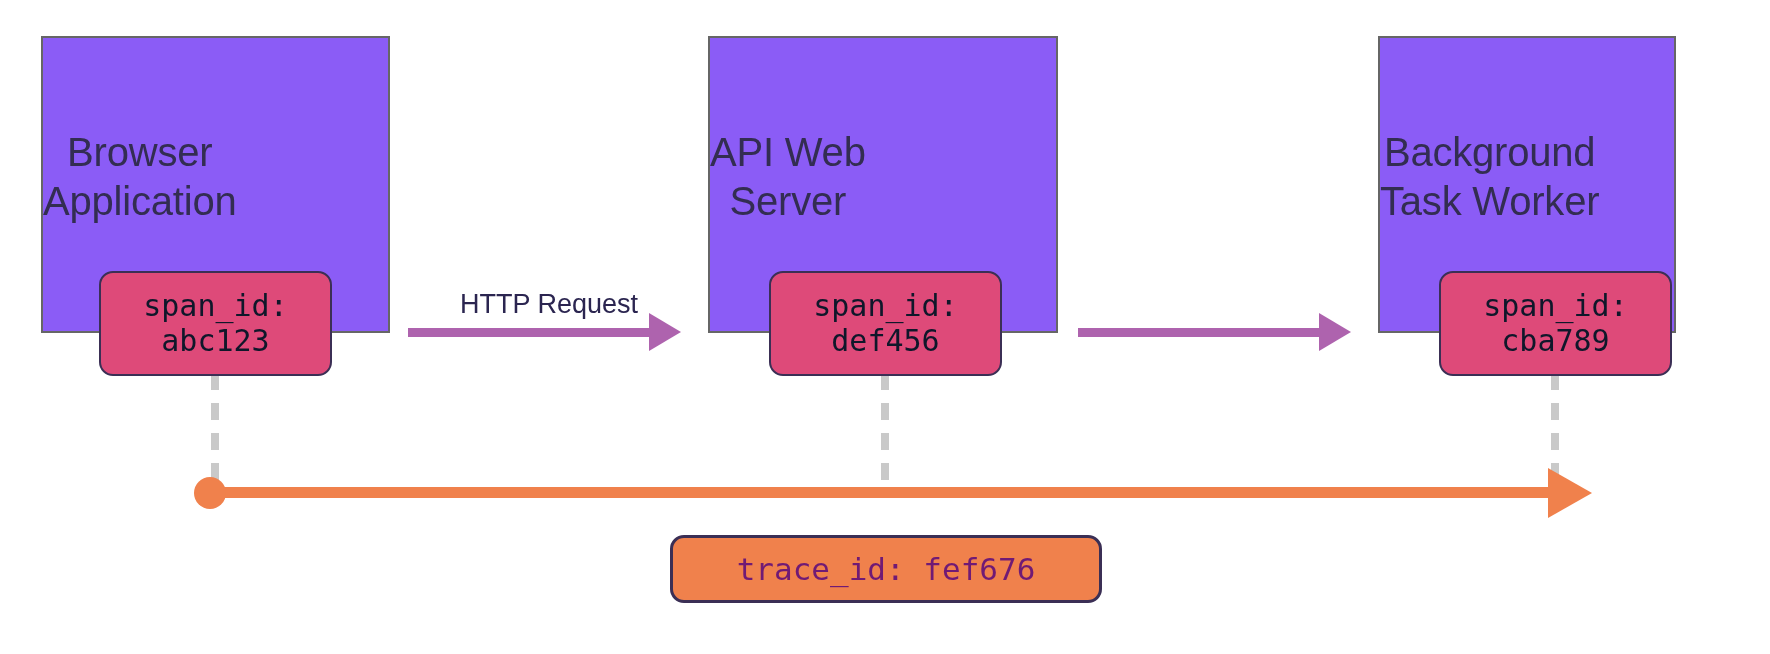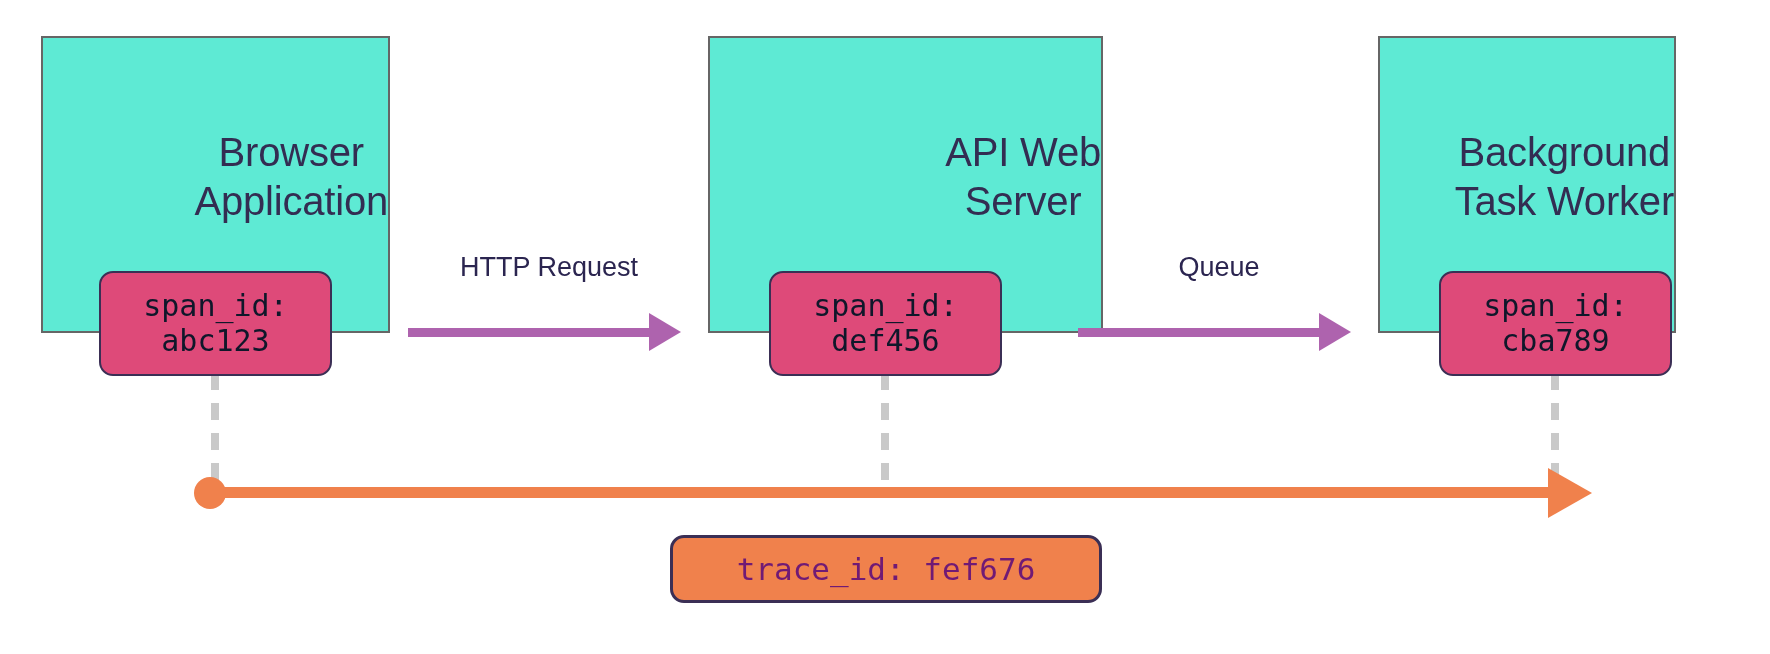--- a/index.html
+++ b/index.html
@@ -2,26 +2,26 @@
 <html><head>
 <meta charset="utf-8">
 <style>
   html,body{margin:0;padding:0;background:#ffffff;}
   body{width:1770px;height:654px;overflow:hidden;
        font-family:"Liberation Sans",sans-serif;}
   #stage{position:relative;width:1770px;height:654px;background:#ffffff;}
 
   .node-box{
     position:absolute;
-    background:#5eead4;
+    background:#8b5cf6;
     border:2px solid #666666;
     box-sizing:border-box;
     display:flex;
     align-items:center;
-    justify-content:flex-end;
+    justify-content:flex-start;
   }
   .node-title{
     font-family:"Liberation Sans",sans-serif;
     font-size:40px;
     line-height:1.22;
     color:#332D52;
     text-align:center;
     letter-spacing:-0.2px;
     white-space:pre-line;
     margin-top:-16px;
@@ -60,20 +60,21 @@
     z-index:2;
   }
   .edge-label{
     position:absolute;
     font-family:"Liberation Sans",sans-serif;
     font-size:27px;
     color:#2B2550;
     white-space:nowrap;
     text-align:center;
     z-index:3;
+    margin-top:37px;
   }
 
   .dash-link{
     position:absolute;
     width:8px;
     background-image:linear-gradient(#C9C9C9 58%, rgba(255,255,255,0) 0%);
     background-position:left;
     background-size:8px 30px;
     background-repeat:repeat-y;
     z-index:1;
@@ -121,21 +122,21 @@
 </head>
 <body>
 
 <div id="stage">
 
   <div class="node-box" style="left:41px;top:36px;width:349px;height:297px;">
     <div class="node-title">Browser
 Application</div>
   </div>
 
-  <div class="node-box" style="left:708px;top:36px;width:395px;height:297px;">
+  <div class="node-box" style="left:708px;top:36px;width:350px;height:297px;">
     <div class="node-title">API Web
 Server</div>
   </div>
 
   <div class="node-box" style="left:1378px;top:36px;width:298px;height:297px;">
     <div class="node-title">Background
 Task Worker</div>
   </div>
 
   <div class="dash-link" style="left:211px;top:338px;height:160px;"></div>
@@ -148,21 +149,20 @@
   <div class="span-badge" style="left:769px;top:271px;width:233px;height:105px;">span_id:
 def456</div>
 
   <div class="span-badge" style="left:1439px;top:271px;width:233px;height:105px;">span_id:
 cba789</div>
 
   <div class="edge-label" style="left:404px;top:252px;width:290px;">HTTP Request</div>
   <div class="arrow-line" style="left:408px;top:328px;width:241px;"></div>
   <div class="arrow-head" style="left:649px;top:313px;"></div>
 
-  <div class="edge-label" style="left:1074px;top:252px;width:290px;">Queue</div>
   <div class="arrow-line" style="left:1078px;top:328px;width:241px;"></div>
   <div class="arrow-head" style="left:1319px;top:313px;"></div>
 
   <div class="trace-line" style="left:205px;top:487px;width:1345px;"></div>
   <div class="trace-dot" style="left:194px;top:477px;"></div>
   <div class="trace-head" style="left:1548px;top:468px;"></div>
 
   <div class="trace-badge" style="left:670px;top:535px;width:432px;height:68px;">trace_id: fef676</div>
 
 </div>

